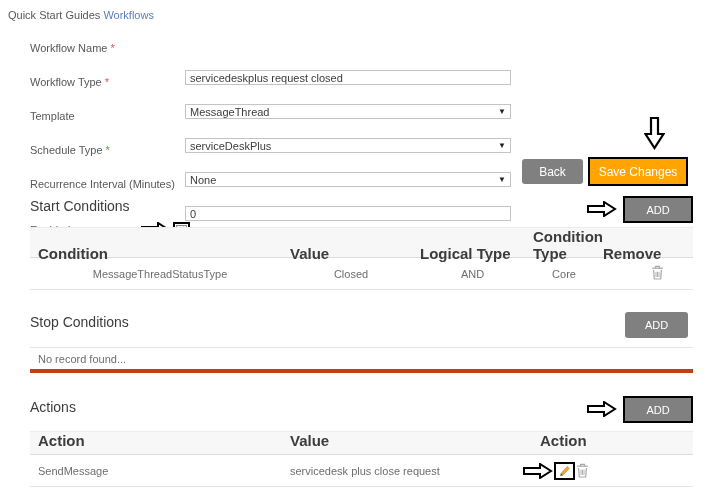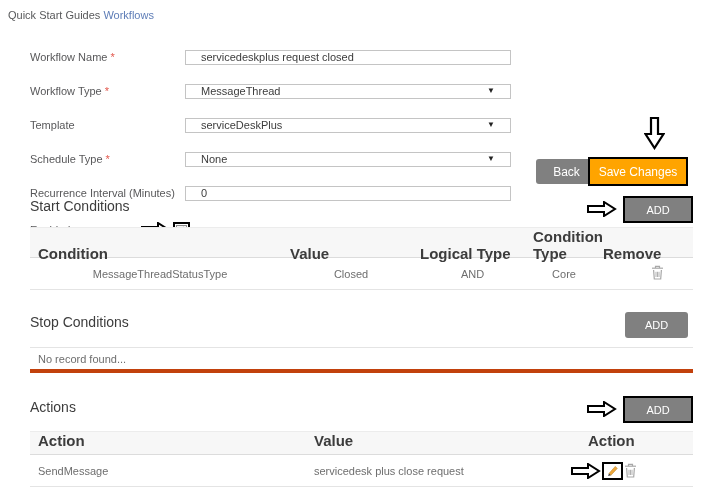--- a/index.html
+++ b/index.html
@@ -6,43 +6,43 @@
   html,body { width:715px; height:494px; background:#fff; overflow:hidden;
               font-family:"Liberation Sans", sans-serif; }
   .abs { position:absolute; }
 
   
   .breadcrumb { left:8px; top:9px; font-size:11px; color:#58595b; }
   .breadcrumb .link { color:#5e7db7; cursor:pointer; }
 
   
   .form { left:30px; top:42px; }
-  .form-row { display:flex; align-items:center; height:30px; margin-bottom:4px; }
+  .form-row { display:flex; align-items:flex-start; height:30px; margin-bottom:4px; }
   .form-label { width:155px; font-size:11px; color:#58585a; flex:none; }
   .req { color:#e2574c; margin-left:3px; }
   .text-input, .select-box {
       width:326px; height:15px; border:1px solid #c4c4c4; background:#fff;
-      font-size:11px; color:#3c3c3c; padding:0 15px;
-      font-family:"Liberation Sans", sans-serif; }
+      font-size:11px; color:#3c3c3c; padding:0 4px;
+      font-family:"Liberation Sans", sans-serif;margin-top:28px; }
   .select-box { display:flex; align-items:center; justify-content:space-between; cursor:default; }
   .caret { font-size:8px; color:#222; line-height:1; }
 
   
   .enabled-row { display:flex; align-items:center; height:18px; margin-top:13px; }
   .enabled-row .form-label { width:110px; }
   .checkbox-outline { border:2px solid #000; background:#fff; padding:1px; margin-left:2px;
       display:inline-flex; align-items:center; justify-content:center; width:17px; height:16px; }
   .checkbox { width:11px; height:11px; border:1px solid #8a8a8a; background:#f4f4f4;
       display:flex; align-items:center; justify-content:center;
       font-size:10px; color:#555; line-height:1; }
 
   
   .btn { display:flex; align-items:center; justify-content:center; cursor:pointer;
          color:#fff; font-size:12px; }
-  .back-btn  { left:536px; top:159px; width:61px; height:25px; background:#808080; border-radius:3px; }
+  .back-btn  { left:522px; top:159px; width:61px; height:25px; background:#808080; border-radius:3px; }
   .save-btn  { left:588px; top:157px; width:100px; height:29px; background:#ffa400;
                border:2px solid #000; }
   .add-bordered { width:70px; height:27px; background:#808080; border:2px solid #000; font-size:11px; }
   .add-plain    { width:63px; height:26px; background:#808080; border-radius:3px; font-size:11px; }
   .add-start { left:623px; top:196px; }
   .add-stop  { left:625px; top:312px; }
   .add-actions { left:623px; top:396px; }
 
   
   .section-title { font-size:14px; color:#3c3c3c; }
@@ -51,21 +51,21 @@
   .t-actions { left:30px; top:399px; }
 
   
   .tbl { width:663px; }
   .tbl1 { left:30px; top:227px; }
   .tbl2 { left:30px; top:431px; }
   .thead { display:grid; background:#f7f7f7; border-top:1px solid #ececec;
            border-bottom:1px solid #dcdcdc; align-items:end; }
   .trow  { display:grid; align-items:center; border-bottom:1px solid #e4e4e4; background:#fff; }
   .g5 { grid-template-columns:252px 130px 113px 70px 1fr; }
-  .g3 { grid-template-columns:252px 250px 1fr;gap:24px; }
+  .g3 { grid-template-columns:252px 250px 1fr; }
   .thead > div { font-size:15px; font-weight:bold; color:#3c3c3c; padding:0 4px 6px 8px; line-height:1.15; }
   .trow  > div { font-size:11px; color:#6e6e6e; padding-left:8px; }
   .thead.g5 { height:31px; } .trow.g5 { height:32px;text-align:center; }
   .thead.g3 { height:24px; } .trow.g3 { height:32px; }
 
   .empty-box { left:30px; top:347px; width:663px; height:26px;
       border-top:1px solid #e4e4e4; border-bottom:4px solid #c2410c;
       display:flex; align-items:center; padding-left:8px;
       font-size:11px; color:#6e6e6e; }
 

